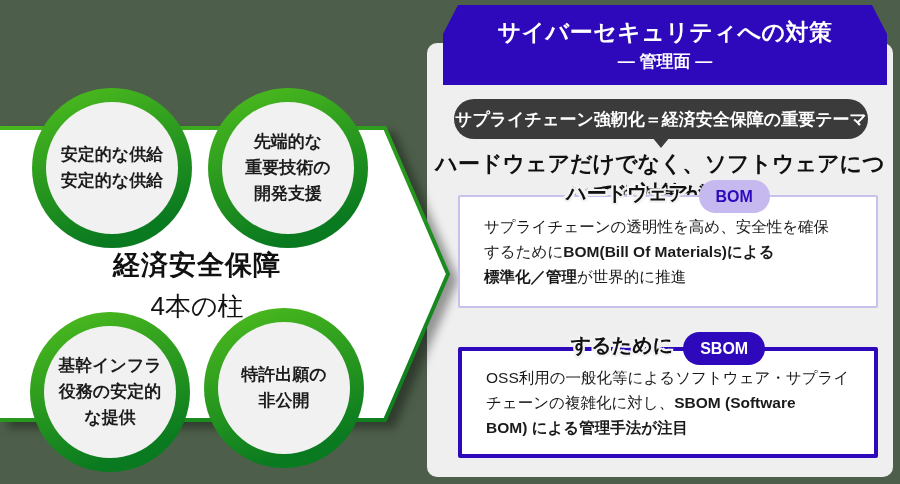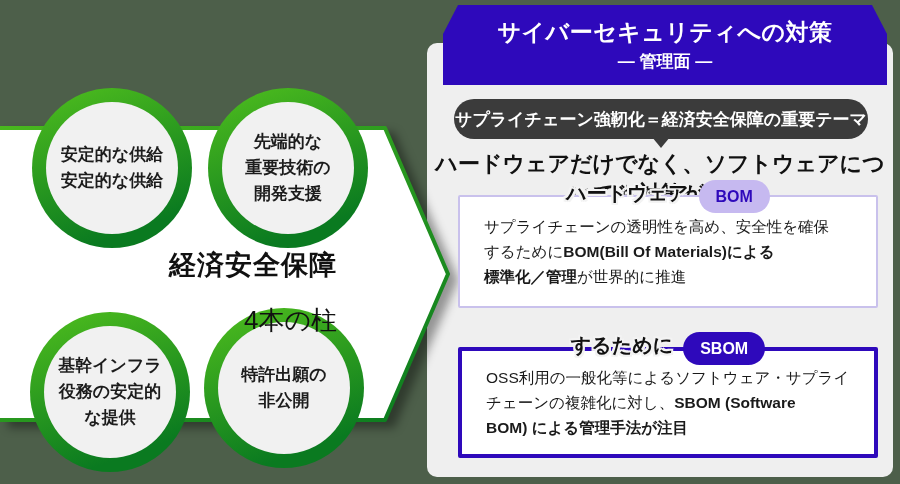--- a/index.html
+++ b/index.html
@@ -52,23 +52,23 @@
     background:linear-gradient(160deg,var(--green-bright) 8%,var(--green-dark) 82%);
     display:flex;align-items:center;justify-content:center;}
   .circle-inner{width:132px;height:132px;border-radius:50%;background:#f1f1f1;
     display:flex;flex-direction:column;align-items:center;justify-content:center;
     font-size:17px;font-weight:700;color:#1c1c1c;line-height:26px;text-align:center;}
   .c1{left:32px;top:88px;}
   .c2{left:208px;top:88px;}
   .c3{left:30px;top:312px;}
   .c4{left:204px;top:308px;}
 
-  .center-label{position:absolute;left:57px;top:247px;width:280px;text-align:right;color:#111;}
+  .center-label{position:absolute;left:57px;top:247px;width:280px;text-align:center;color:#111;}
   .center-title{font-size:27px;font-weight:800;letter-spacing:1px;}
-  .center-subtitle{font-size:26px;font-weight:500;margin-top:20px;}
+  .center-subtitle{font-size:26px;font-weight:500;margin-top:6px;}
 </style>
 </head>
 <body>
 
 <div class="stage">
 
   <div class="panel"></div>
 
   <svg class="arrow-svg" width="900" height="484" viewBox="0 0 900 484">
     <defs>

